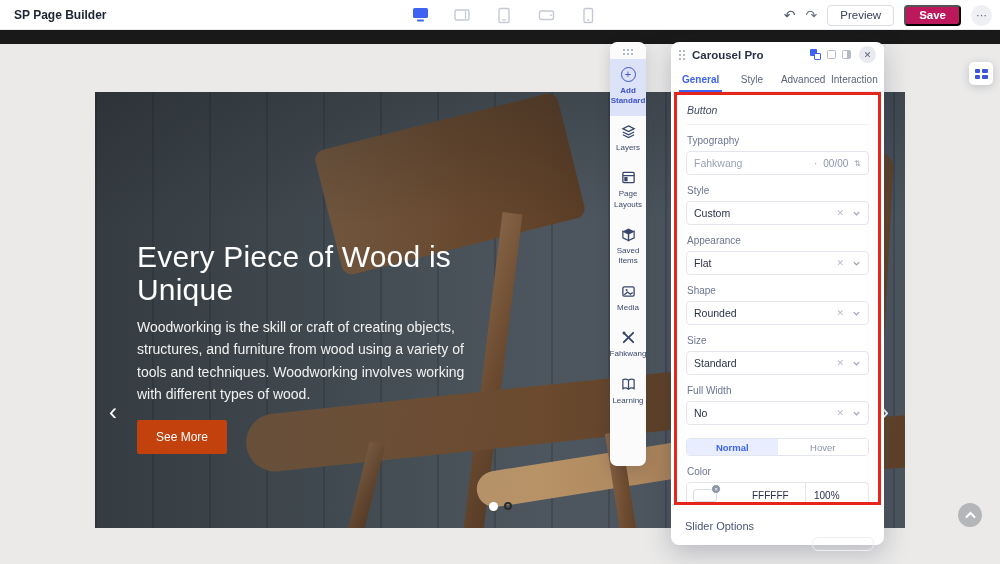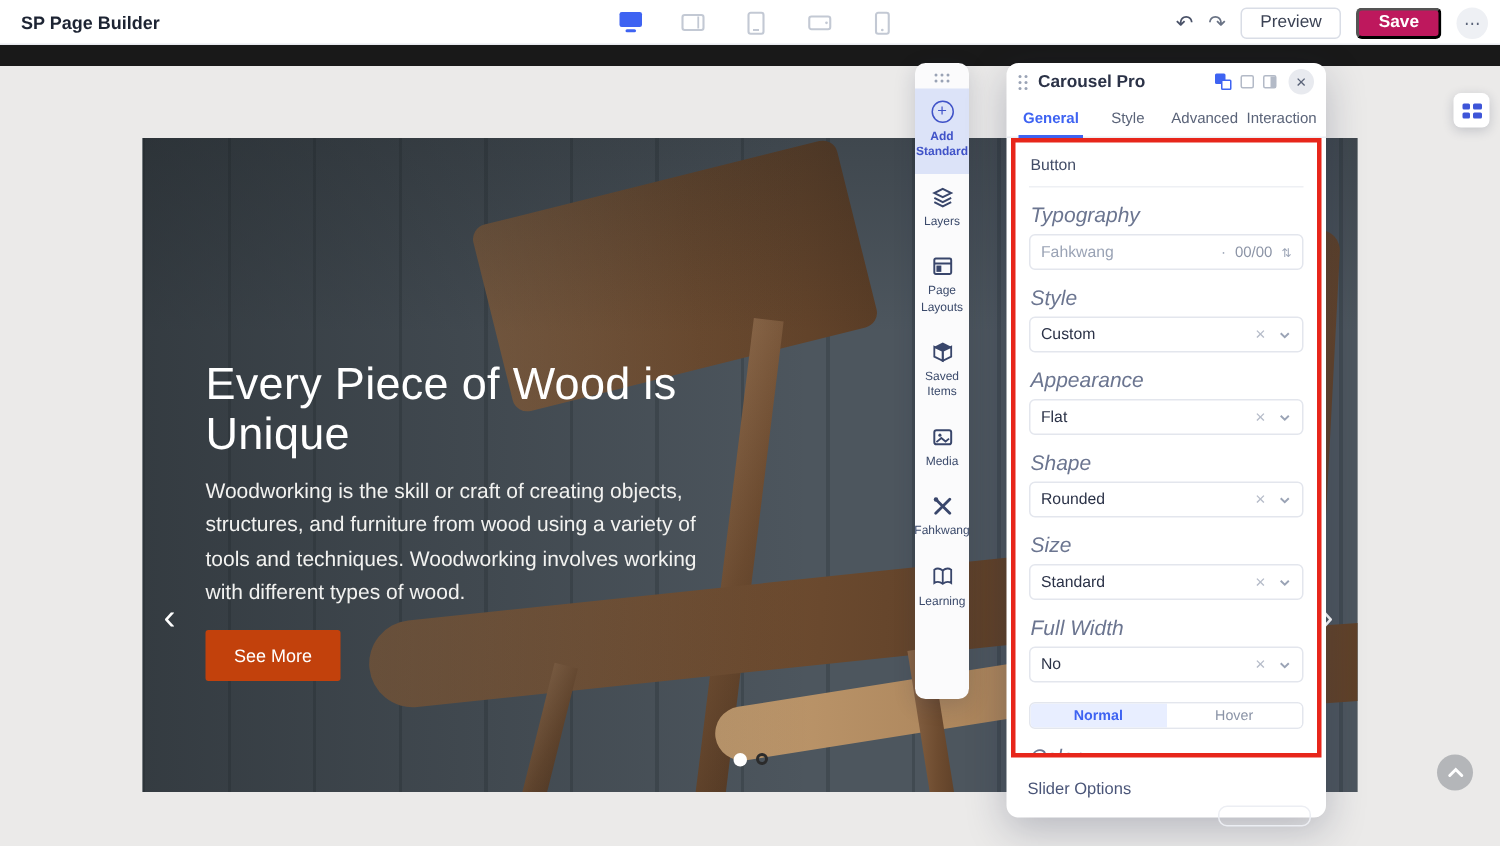--- a/index.html
+++ b/index.html
@@ -87,22 +87,22 @@
               display:flex; align-items:center; justify-content:center; cursor:pointer; margin-left:2px; }
 
   .panel-tabs { height:25px; display:flex; border-bottom:1px solid #eceef3; padding:0 4px; }
   .ptab { flex:1; font-size:10px; color:#5a6378; display:flex; align-items:center; justify-content:center;
           cursor:pointer; position:relative; }
   .ptab.active { color:#3e63f2; font-weight:bold; }
   .ptab.active::after { content:""; position:absolute; left:4px; right:4px; bottom:-1px; height:2px; background:#3e63f2; }
 
   .red-box { position:absolute; left:3px; top:50px; width:207px; height:413px; border:3px solid #e7261b;
              padding:6px 9px 0; overflow:hidden; background:#fff; }
-  .sec-title { font-size:10.5px; color:#424c66; padding:3px 1px 8px; border-bottom:1px solid #eef0f4; }
-  .f-label { font-size:14px; color:#6b7590; margin:10px 1px 5px;font-style:italic; }
+  .sec-title { font-size:10.5px; color:#424c66; padding:3px 1px 8px; border-bottom:1px solid #eef0f4;font-style:italic; }
+  .f-label { font-size:10px; color:#6b7590; margin:10px 1px 5px; }
   .inp-row { height:24px; border:1px solid #e3e6ed; border-radius:4px; display:flex; align-items:center;
              padding:0 7px; cursor:pointer; background:#fff; }
   .typo-font { font-size:10.5px; color:#9aa3b5; flex:1; }
   .typo-dot { font-size:10px; color:#9aa3b5; margin-right:6px; }
   .typo-val { font-size:10px; color:#8c94a6; margin-right:6px; }
   .typo-adj { font-size:8px; color:#9aa3b5; }
   .sel-val { font-size:10.5px; color:#2b3247; flex:1; }
   .sel-x { font-size:9px; color:#b6bcc9; margin-right:8px; }
   .chev { width:9px; height:9px; }
 

